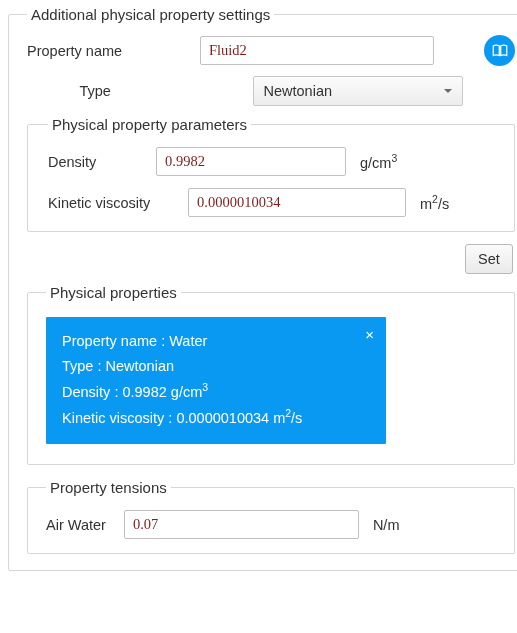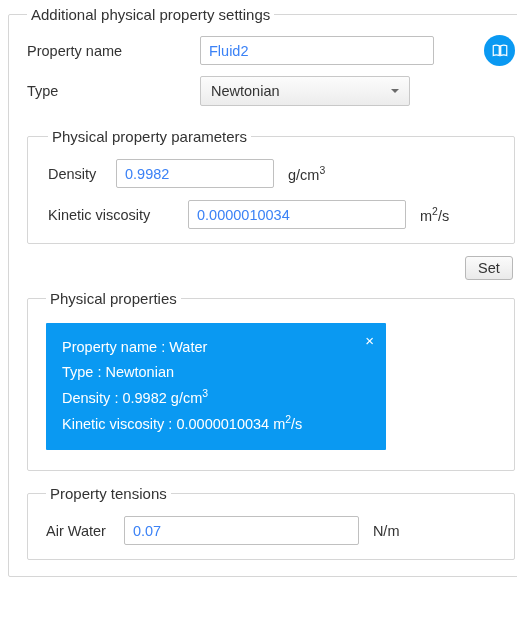--- a/index.html
+++ b/index.html
@@ -39,23 +39,23 @@
   .label-col {
     width: 133px;
     flex: 0 0 133px;
     text-align: left;
   }
   input.text {
     height: 29px;
     border: 1px solid #c0c0c0;
     border-radius: 2px;
     padding: 3px 8px;
-    font-family: Liberation Sans, sans-serif;
-    font-size: 14.5px;
-    color: #3b82f6;
+    font-family: Liberation Serif, serif;
+    font-size: 14.5px;
+    color: #7f1d1d;
     background: #fff;
   }
   .name-input { width: 234px; }
   .book-btn {
     margin-left: 10px;
     width: 31px; height: 31px;
     border-radius: 50%;
     background: #0a99f2;
     display: inline-flex;
     align-items: center; justify-content: center;
@@ -84,32 +84,32 @@
     margin-top: 6px;
     padding: 14px 20px 12px 20px;
   }
   .param-row {
     display: flex;
     align-items: center;
     margin-bottom: 12px;
   }
   .param-row:last-child { margin-bottom: 2px; }
   .density-label { width: 68px; flex: 0 0 68px; }
-  .density-input { width: 158px; }
+  .density-input { width: 190px; margin-left: 40px; }
   .viscosity-label { width: 140px; flex: 0 0 140px; }
   .viscosity-input { width: 218px; }
   .unit { margin-left: 14px; white-space: nowrap; }
   sup { font-size: 0.72em; }
   .set-row {
     display: flex;
     justify-content: flex-end;
     margin: 12px 2px 10px 0;
   }
   .btn {
-    height: 24px;
+    height: 30px;
     min-width: 48px;
     padding: 0 0;
     border: 1px solid #b8b8b8;
     border-radius: 3px;
     background: linear-gradient(to bottom, #fbfbfb, #eaeaea);
     font-family: inherit;
     font-size: 14.5px;
     color: #333;
     cursor: pointer;
   }
@@ -154,21 +154,21 @@
       <input class="text name-input" type="text" value="Fluid2" style="">
       <span class="book-btn">
         <svg width="18" height="18" viewBox="0 0 24 24" fill="none">
           <path d="M3 5c2.5-1.2 5.5-1.2 8 0v13c-2.5-1.2-5.5-1.2-8 0V5z" stroke="#fff" stroke-width="1.6" fill="none"></path>
           <path d="M21 5c-2.5-1.2-5.5-1.2-8 0v13c2.5-1.2 5.5-1.2 8 0V5z" stroke="#fff" stroke-width="1.6" fill="none"></path>
           <line x1="12" y1="5" x2="12" y2="18" stroke="#fff" stroke-width="1.6"></line>
         </svg>
       </span>
     </div>
 
-    <div class="row" style="margin-bottom:22px;">
+    <div class="row" style="margin-bottom:10px;justify-content:center;">
       <div class="label-col">Type</div>
       <div class="select">
         <span>Newtonian</span>
         <span class="caret"></span>
       </div>
     </div>
 
     <fieldset class="fs-params">
       <legend>Physical property parameters</legend>
 

